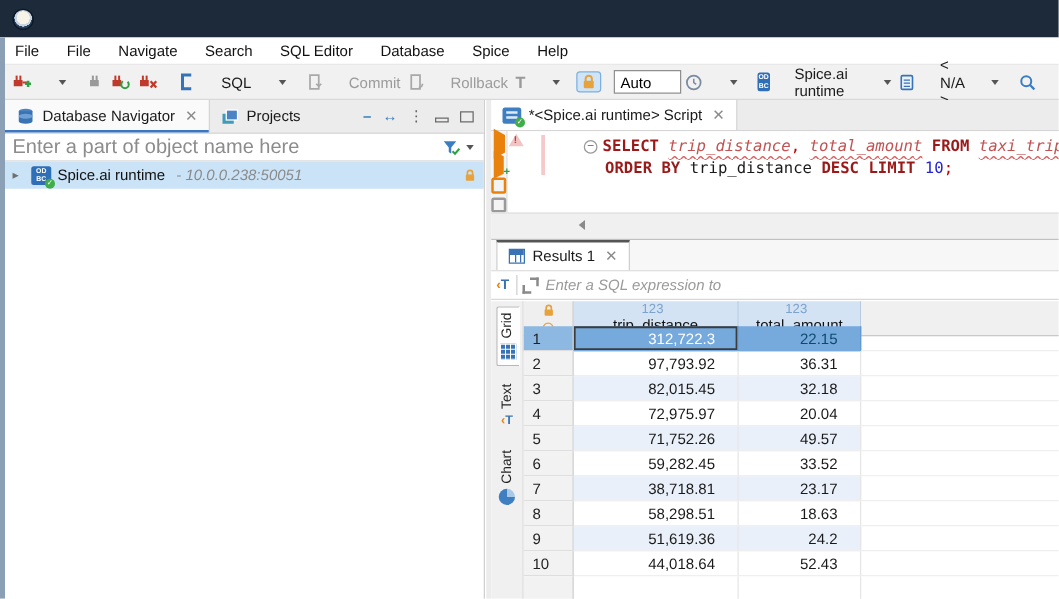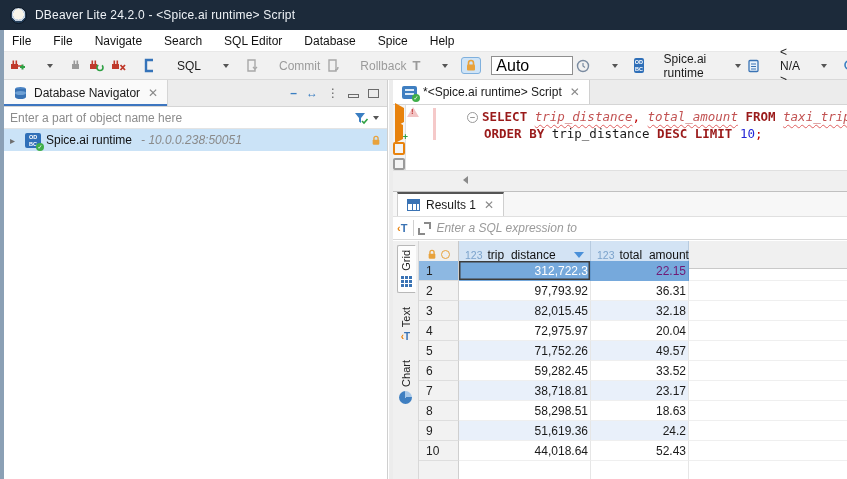--- a/index.html
+++ b/index.html
@@ -14,41 +14,41 @@
   
   .menubar { position:absolute; left:0; top:30px; width:847px; height:22px; background:#ffffff; display:flex; align-items:center; padding-left:12px; gap:22px; border-bottom:1px solid #e8e8e8; }
   .menubar span { color:#111; cursor:default; }
 
   
   .toolbar { position:absolute; left:0; top:52px; width:847px; height:28px; background:#f1f1f1; border-bottom:1px solid #d9d9d9; display:flex; align-items:center; padding-left:6px; }
   .tb-sep { width:1px; height:18px; background:#cfcfcf; margin:0 5px; }
   .tb-btn { display:flex; align-items:center; gap:20px; padding:2px 3px; border-radius:2px; }
   .tb-label-dis { color:#9b9b9b; }
   .chev { width:0; height:0; border-left:3.5px solid transparent; border-right:3.5px solid transparent; border-top:4px solid #555; margin-left:2px; }
-  .auto-input { width:82px; height:19px; border:1px solid #8f8f8f; background:#fff; font-size:16px; padding:0 4px; font-family:inherit; }
+  .auto-input { width:54px; height:19px; border:1px solid #8f8f8f; background:#fff; font-size:12px; padding:0 4px; font-family:inherit; }
   .lock-toggle { background:#cfe4f7; border:1px solid #7fb0dd; border-radius:3px; padding:1px 3px; }
   .odbc-badge { width:16px; height:15px; background:#2f6fb8; border-radius:2px; color:#fff; font-size:5.5px; font-weight:bold; line-height:7px; text-align:center; padding-top:1px; }
   .odbc-badge.small { position:relative; }
   .odbc-badge .chk { position:absolute; right:-3px; bottom:-3px; width:8px; height:8px; background:#3fae49; border-radius:50%; color:#fff; font-size:6px; line-height:8px; text-align:center; }
 
   svg { display:block; }
 
   
   .frame-left { position:absolute; left:0; top:30px; width:4px; height:449px; background:#8ba0b5; }
   .navigator { position:absolute; left:4px; top:80px; width:384px; height:399px; background:#fff; border-right:1px solid #cfcfcf; }
   .nav-tabstrip { height:27px; background:#ececec; display:flex; align-items:stretch; border-bottom:1px solid #d5d5d5; }
   .nav-tab { display:flex; align-items:center; gap:6px; padding:0 9px; position:relative; }
   .nav-tab.active { background:#fafafa; border-right:1px solid #d5d5d5; }
   .nav-tab.active::after { content:""; position:absolute; left:0; right:0; bottom:0; height:2px; background:#3d76c0; }
   .closex { color:#8a8a8a; font-size:12px; margin-left:2px; }
   .nav-strip-tools { margin-left:auto; display:flex; align-items:center; gap:9px; padding-right:8px; }
   .winbtn { width:11px; height:9px; border:1px solid #6b6b6b; }
   .winbtn.min { height:4px; margin-top:5px; border-width:1px; }
   .filter-row { height:22px; display:flex; align-items:center; border-bottom:1px solid #e4e4e4; }
-  .filter-input { flex:1; height:20px; border:none; outline:none; font-size:12px; padding:0 6px; font-style:normal; color:#333; font-family:inherit; }
+  .filter-input { flex:1; height:20px; border:none; outline:none; font-size:16px; padding:0 6px; font-style:normal; color:#333; font-family:inherit; }
   .filter-input::placeholder { color:#8c8c8c; }
   .tree-row { height:22px; display:flex; align-items:center; background:#cbe3f7; gap:5px; padding-left:6px; }
   .tree-chevron { color:#6f6f6f; font-size:10px; width:10px; }
   .tree-name { color:#111; }
   .tree-addr { color:#8a8a8a; font-style:italic; margin-left:4px; }
 
   .vsash { position:absolute; left:389px; top:80px; width:4px; height:399px; background:#ececec; }
 
   
   .rightpane { position:absolute; left:393px; top:80px; width:454px; height:399px; }
@@ -103,40 +103,39 @@
   .vlabel { writing-mode:vertical-rl; transform:rotate(180deg); font-size:11px; color:#222; }
   .gridtab-ico { width:13px; height:13px; background:#3a73b4; position:relative; }
   .gridtab-ico::before { content:""; position:absolute; inset:0; background:
       linear-gradient(#fff 0 1px, transparent 1px) 0 4px/13px 4px repeat-y,
       linear-gradient(90deg, #fff 0 1px, transparent 1px) 4px 0/4px 13px repeat-x; }
   .texttab-ico { font-size:10px; font-weight:bold; color:#3a73b4; }
   .texttab-ico .lt { color:#e8820c; }
   .pie-ico { width:13px; height:13px; border-radius:50%; background:conic-gradient(#a9c9e9 0 90deg, #3f7fc1 90deg 360deg); }
 
   .datagrid { flex:1; display:grid; grid-template-columns:40px 132px 98px 1fr; grid-auto-rows:20px; align-content:start; background:#fff; }
-  .hdr { height:28px !important; background:#d3e3f4; border-right:1px solid #b7cbe0; border-bottom:1px solid #a9c0d8; display:flex; align-items:center; padding:0 6px; }
+  .hdr { height:28px !important; background:#d3e3f4; border-right:1px solid #b7cbe0; border-bottom:1px solid #a9c0d8; display:flex; align-items:center; padding:0 6px;flex-direction:column; }
   .hdr.corner { background:#efefef; border-right:1px solid #c9c9c9; gap:4px; justify-content:center; }
   .typ { color:#7ca3cc; font-size:10.5px; margin-right:5px; }
   .colname { color:#111; }
   .sortarr { margin-left:auto; width:0; height:0; border-left:5px solid transparent; border-right:5px solid transparent; border-top:6px solid #4a90d9; }
   .rowhdr { background:#f2f2f2; border-right:1px solid #cfcfcf; border-bottom:1px solid #dedede; display:flex; align-items:center; padding-left:7px; color:#222; }
-  .cell { display:flex; align-items:center; justify-content:flex-end; padding-right:2px; border-right:1px solid #e6e6e6; border-bottom:1px solid #efefef; color:#1a1a1a; }
+  .cell { display:flex; align-items:center; justify-content:flex-end; padding-right:18px; border-right:1px solid #e6e6e6; border-bottom:1px solid #efefef; color:#1a1a1a; }
   .cell.filler { border-right:none; justify-content:flex-start; }
   .r-sel .cell:not(.filler) { background:#76a9dc; color:#fff; border-bottom-color:#76a9dc; border-right-color:#6399cf; }
   .r-sel .rowhdr { background:#8db8e2; }
   .cell.focus { box-shadow:inset 0 0 0 1.5px #3c3c3c; }
   .corner-lock { display:flex; align-items:center; gap:4px; }
   .ring { width:9px; height:9px; border:1.5px solid #e8a23c; border-radius:50%; }
 </style>
 </head>
 <body>
 
 <div class="titlebar">
   <div class="app-icon"></div>
-  <div class="title-text">DBeaver Lite 24.2.0 - &lt;Spice.ai runtime&gt; Script</div>
 </div>
 
 <div class="menubar">
   <span>File</span>
   <span>File</span>
   <span>Navigate</span>
   <span>Search</span>
   <span>SQL Editor</span>
   <span>Database</span>
   <span>Spice</span>
@@ -275,20 +274,29 @@
       <span>
         <svg width="15" height="14" viewBox="0 0 15 14">
             <ellipse cx="7.5" cy="3" rx="5.5" ry="2" fill="#4b84c4"></ellipse>
             <path d="M2 3 v8 a5.5 2 0 0 0 11 0 v-8" fill="#3a73b4"></path>
             <ellipse cx="7.5" cy="7" rx="5.5" ry="2" fill="#6ea0d4"></ellipse>
           </svg>
       </span>
       <span>Database Navigator</span>
       <span class="closex">✕</span>
     </div>
+    <div class="nav-tab">
+      <span>
+        <svg width="14" height="13" viewBox="0 0 14 13">
+            <rect x="1" y="4" width="9" height="8" fill="#3f9bb8"></rect>
+            <rect x="4" y="1" width="9" height="8" fill="#4b84c4" stroke="#fff" stroke-width="1"></rect>
+          </svg>
+      </span>
+      <span>Projects</span>
+    </div>
     <div class="nav-strip-tools">
       <span style="color:#3a7ec2;font-weight:bold;">–</span>
       <span style="color:#3a7ec2;">↔</span>
       <span style="color:#666;letter-spacing:0;">⋮</span>
       <span class="winbtn min"></span>
       <span class="winbtn"></span>
     </div>
   </div>
   <div class="filter-row">
     <input class="filter-input" placeholder="Enter a part of object name here" style="">
@@ -394,21 +402,21 @@
         <div class="hdr">
           <span class="typ">123</span>
           <span class="colname">total_amount</span>
           <span class="sortarr"></span>
         </div>
         <div class="hdr" style="border-right:none;background:#f0f0f0;border-bottom-color:#c9c9c9;"></div>
 
         <div style="display:contents" class="r-sel">
           <div class="rowhdr r-selh" style="background:#8db8e2;">1</div>
           <div class="cell focus" style="background:#76a9dc;color:#fff;border-bottom-color:#76a9dc;">312,722.3</div>
-          <div class="cell" style="background:#76a9dc;color:#701a75;border-bottom-color:#76a9dc;">22.15</div>
+          <div class="cell" style="background:#76a9dc;color:#0c4a6e;border-bottom-color:#76a9dc;">22.15</div>
           <div class="cell filler"></div>
         </div>
 
         <div style="display:contents">
           <div class="rowhdr">2</div>
           <div class="cell">97,793.92</div>
           <div class="cell">36.31</div>
           <div class="cell filler"></div>
         </div>
 

